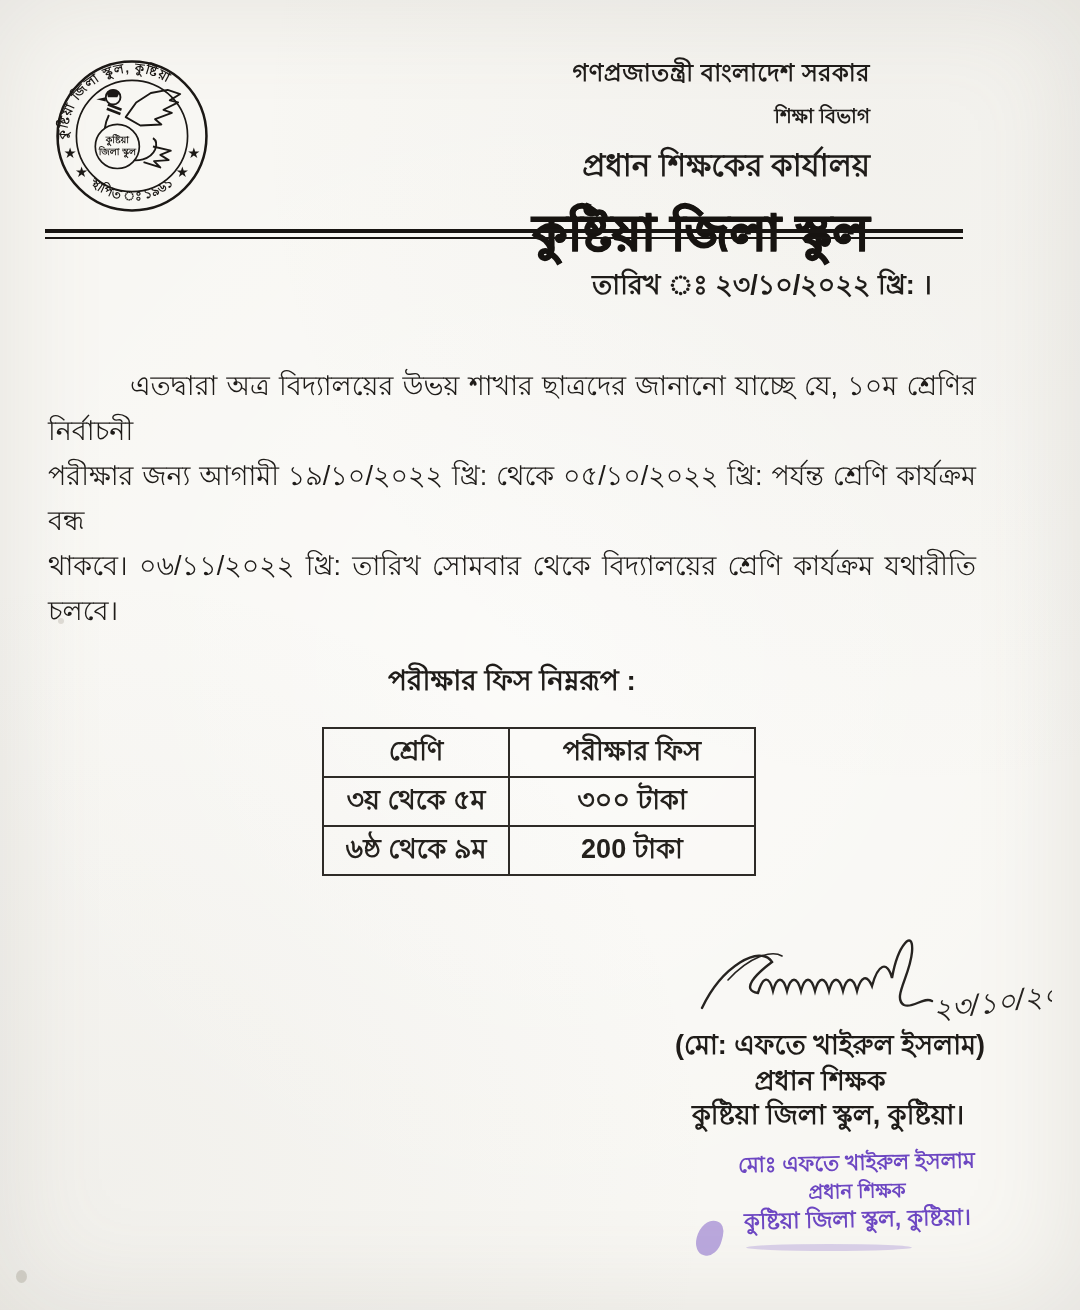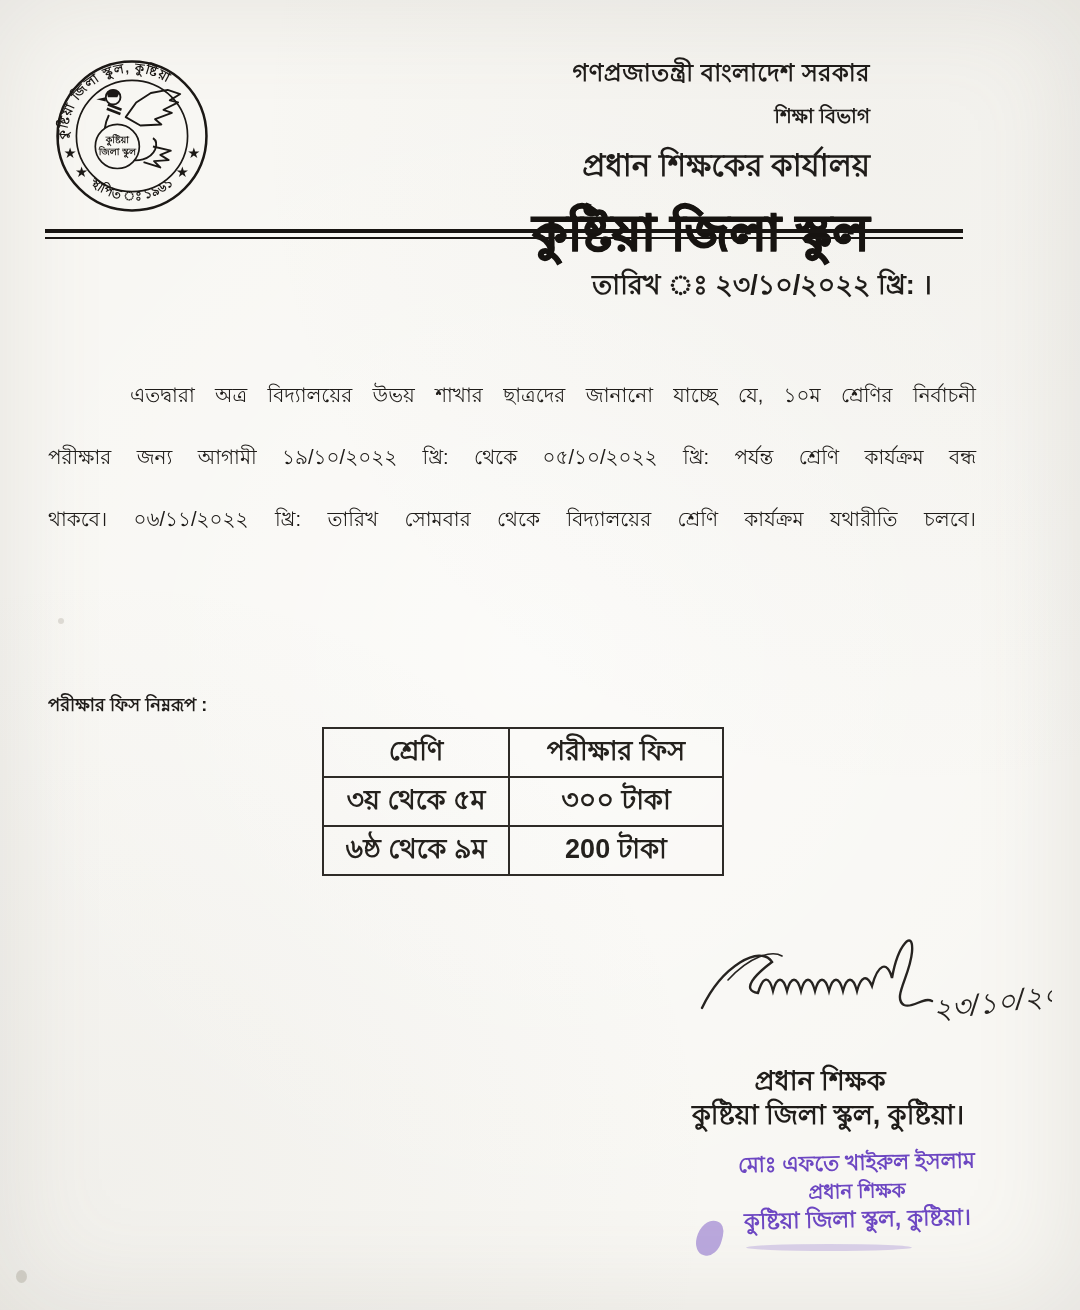--- a/index.html
+++ b/index.html
@@ -28,27 +28,27 @@
     text-shadow:1px 0 0 #161310;
     white-space:nowrap;
   }
   
   .rule{position:absolute;left:45px;top:229px;width:918px;}
   .rule .r1{height:4px;background:#181512;}
   .rule .r2{height:2px;background:#181512;margin-top:4px;}
   
   .date-line{position:absolute;top:247px;right:148px;font-size:27px;font-weight:600;margin-top:17px;}
   
-  .body-block{position:absolute;left:48px;top:364px;width:928px;font-size:20px;line-height:62px;font-weight:500;}
+  .body-block{position:absolute;left:48px;top:364px;width:928px;font-size:27px;line-height:45px;font-weight:500;}
   .body-line{text-align:justify;text-align-last:justify;white-space:normal;}
   .body-line.first{text-indent:82px;}
   .body-line.last{text-align-last:auto;}
   
-  .fees-heading{position:absolute;left:48px;top:691px;width:928px;text-align:left;font-size:18px;font-weight:700;}
-  .fees-table{position:absolute;left:322px;top:727px;width:402px;border-collapse:collapse;font-size:27px;color:#24211d;}
+  .fees-heading{position:absolute;left:48px;top:659px;width:928px;text-align:center;font-size:28px;font-weight:700;}
+  .fees-table{position:absolute;left:322px;top:727px;width:434px;border-collapse:collapse;font-size:27px;color:#24211d;}
   .fees-table th,.fees-table td{border:2px solid #2e2b27;text-align:center;padding:1px 8px;height:35px;font-weight:600;}
   .fees-table col.c1{width:186px;}
   
   .sig-svg{position:absolute;left:688px;top:924px;width:364px;height:112px;}
   .sig-name{position:absolute;left:630px;top:1024px;width:400px;text-align:center;font-size:27px;font-weight:600;white-space:nowrap;}
   .sig-desg{position:absolute;left:630px;top:1060px;width:380px;text-align:center;font-size:27px;font-weight:600;}
   .sig-school{position:absolute;left:630px;top:1094px;width:396px;text-align:center;font-size:27px;font-weight:600;}
   
   .stamp{position:absolute;left:706px;top:1149px;width:302px;text-align:center;color:#6d47c2;transform:rotate(-1.2deg);font-weight:700;}
   .stamp-l1{font-size:21.5px;line-height:29px;}
@@ -148,20 +148,21 @@
     </table>
 
   <svg class="sig-svg" viewBox="0 0 364 112">
     <g fill="none" stroke="#262320" stroke-width="2.4" stroke-linecap="round">
       <path d="M14,84 C34,42 72,20 84,38 C68,50 52,66 70,69 C75,52 81,51 85,67 C89,52 95,52 99,67 C103,52 109,52 113,67 C117,52 123,52 127,67 C131,52 137,52 141,67 C145,52 151,52 155,67 C159,52 165,52 169,67 C173,52 179,50 184,62 C190,40 199,36 204,54 C210,20 226,4 224,28 C222,52 204,74 216,81 C225,85 236,72 244,77"></path>
       <path d="M40,56 C62,32 84,26 94,32" stroke-width="1.6"></path>
     </g>
     <text x="246" y="96" font-size="29" font-style="italic" fill="#262320" transform="rotate(-7 246 96)">২৩/১০/২০২২</text>
   </svg>
 
+  <div class="sig-name">(মো: এফতে খাইরুল ইসলাম)</div>
   <div class="sig-desg">প্রধান শিক্ষক</div>
   <div class="sig-school">কুষ্টিয়া জিলা স্কুল, কুষ্টিয়া।</div>
 
   <div class="stamp">
     <div class="stamp-l1">মোঃ এফতে খাইরুল ইসলাম</div>
     <div class="stamp-l2">প্রধান শিক্ষক</div>
     <div class="stamp-l3">কুষ্টিয়া জিলা স্কুল, কুষ্টিয়া।</div>
   </div>
   <div class="stamp-blob"></div>
   <div class="stamp-underline"></div>

